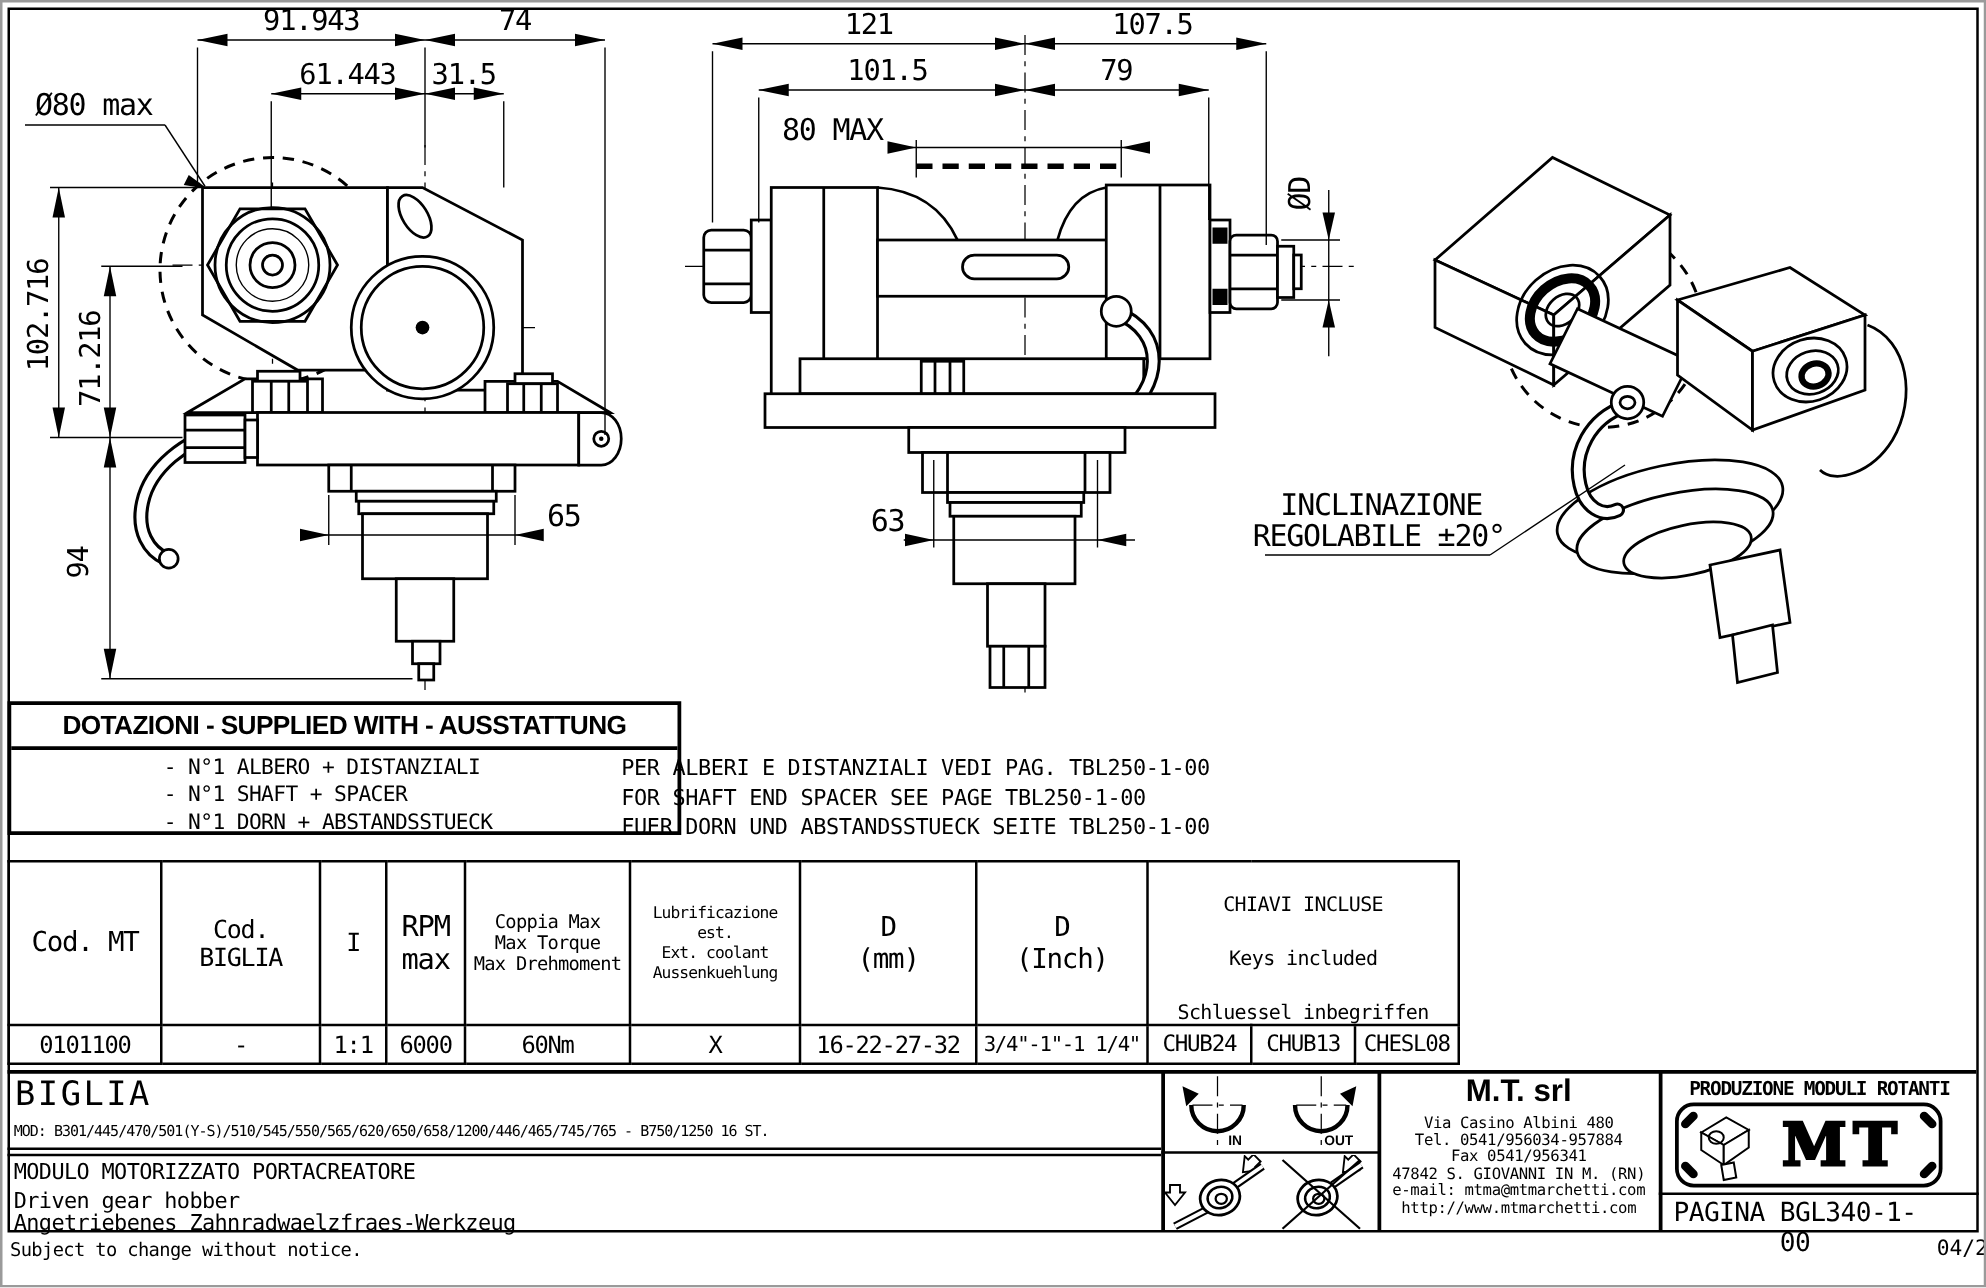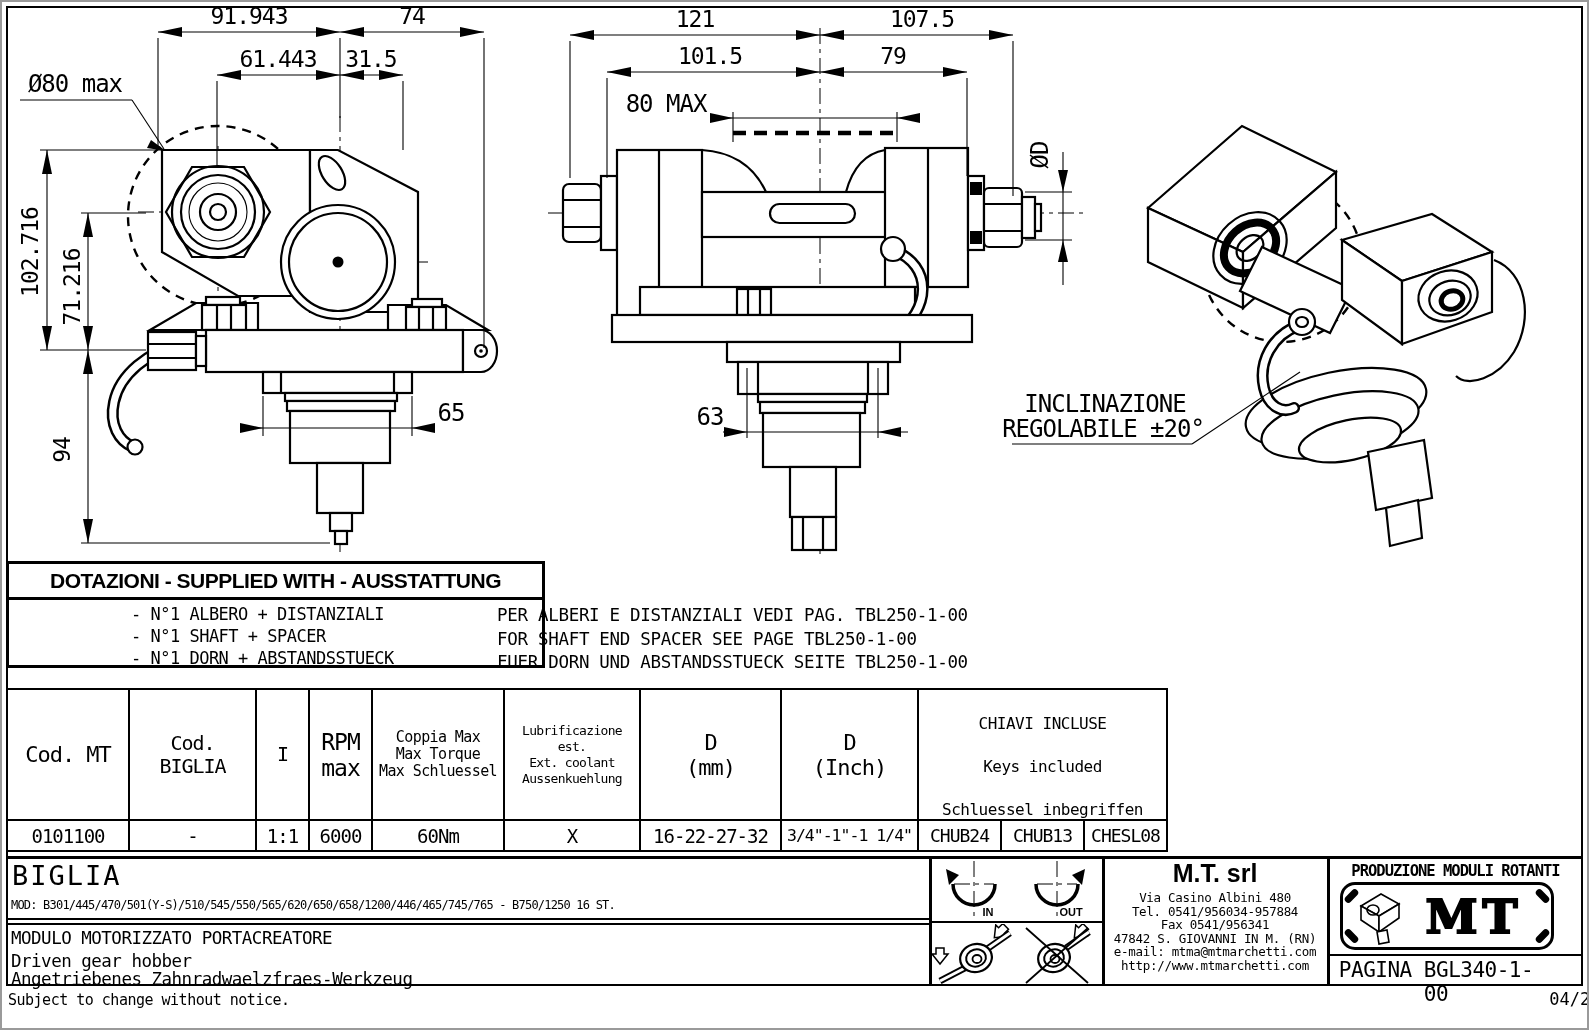--- a/index.html
+++ b/index.html
@@ -355,21 +355,21 @@
       <th>
           <div class="h-med">I</div>
         </th>
       <th>
         <div class="h-rpm">RPM</div>
         <div class="h-rpm">max</div>
       </th>
       <th>
         <div class="h-sml">Coppia Max</div>
         <div class="h-sml">Max Torque</div>
-        <div class="h-sml">Max Schluessel</div>
+        <div class="h-sml">Max Drehmoment</div>
       </th>
       <th>
         <div class="h-xs">Lubrificazione est.</div>
         <div class="h-xs">Ext. coolant</div>
         <div class="h-xs">Aussenkuehlung</div>
       </th>
       <th>
         <div class="h-big">D</div>
         <div class="h-big">(mm)</div>
       </th>

